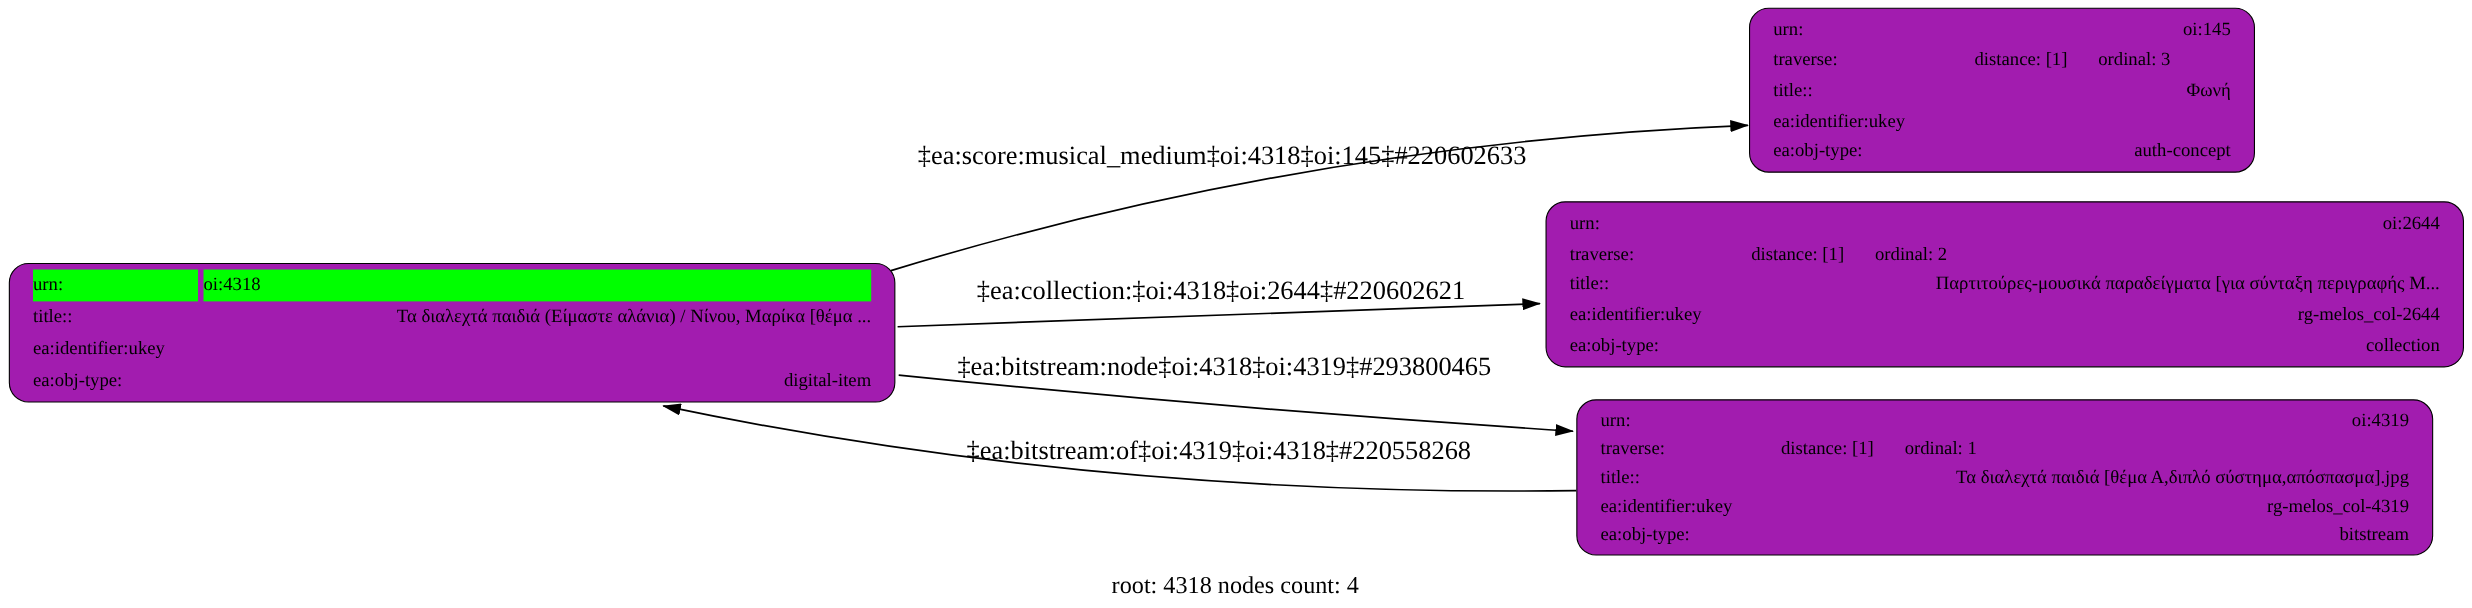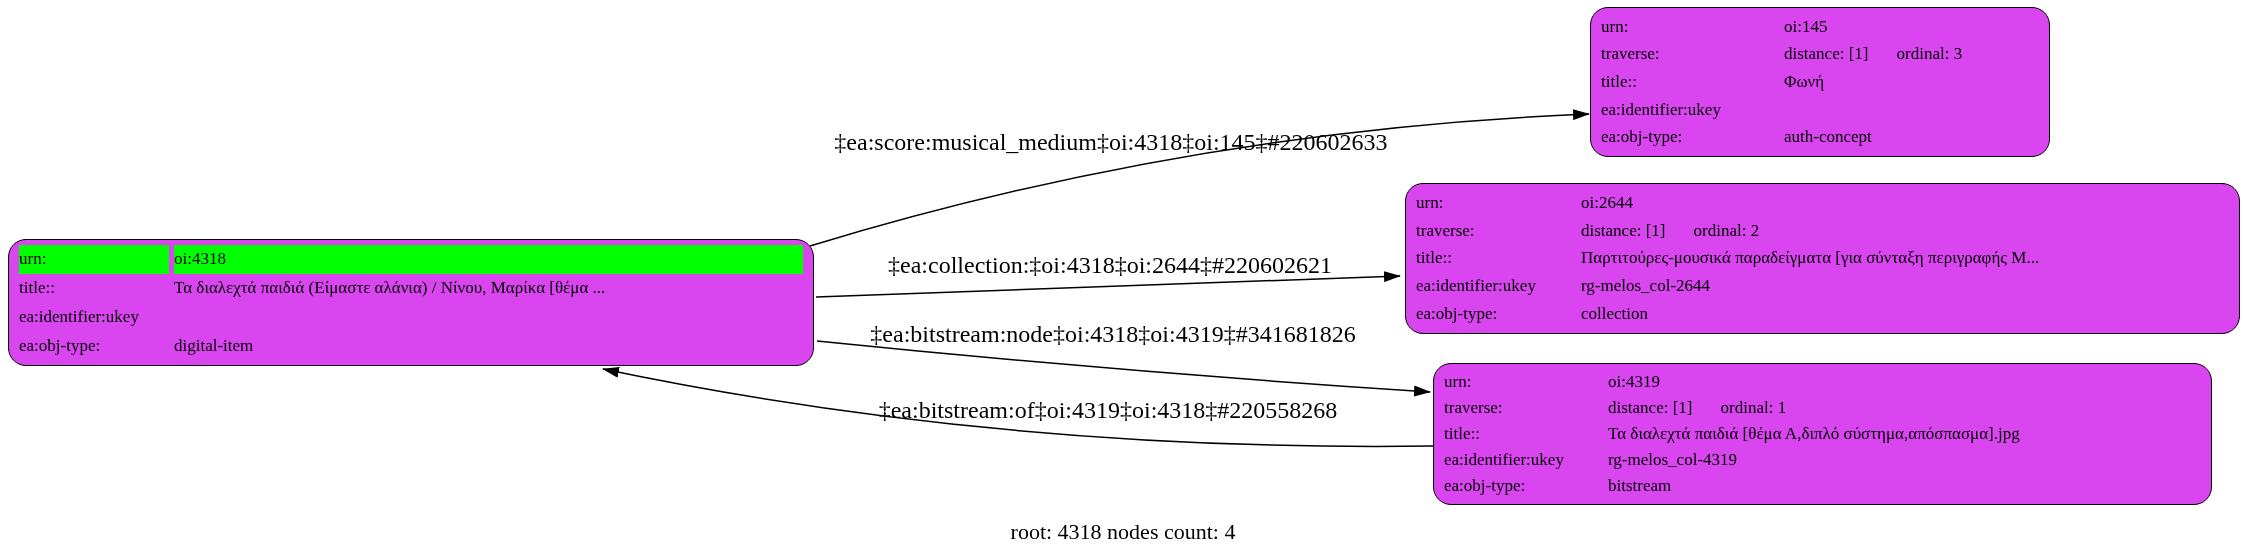--- a/index.html
+++ b/index.html
@@ -8,32 +8,32 @@
     width:2247px;height:553px;
     background:#ffffff;
     font-family:"Liberation Serif","DejaVu Serif",serif;
     color:#000;
     overflow:hidden;
   }
   .edges{position:absolute;left:0;top:0;width:2247px;height:553px;}
   .edges path{fill:none;stroke:#000;stroke-width:1.5px;}
   .node{
     position:absolute;
-    background:#d946ef;
+    background:#a21caf;
     border:1.5px solid #000;
     border-radius:18px;
     box-sizing:border-box;
     display:flex;flex-direction:column;justify-content:center;
-    padding:5px 0;
+    padding:5px 11px;
     font-size:17px;
   }
   .row{display:flex;align-items:center;flex:1;padding:0 10px;min-height:0;}
   .cell{white-space:nowrap;overflow:visible;}
   .cell.label{width:var(--labelw,165px);flex:0 0 auto;}
-  .cell.value{flex:1;}
+  .cell.value{flex:1;text-align:right;}
   .cell.hl.label{width:calc(var(--labelw,165px) - 5px);margin-right:5px;}
   .cell.hl{align-self:stretch;display:flex;align-items:center;}
   .traverse{display:flex;gap:28px;}
   .edge-label{
     position:absolute;
     transform:translateX(-50%);
     white-space:nowrap;
     font-size:24px;
   }
   .caption{
@@ -150,18 +150,18 @@
       <div class="cell value">rg-melos_col-4319</div>
     </div>
     <div class="row">
       <div class="cell label">ea:obj-type:</div>
       <div class="cell value">bitstream</div>
     </div>
   </div>
 
   <div class="edge-label" style="left:1111px;top:129px;">‡ea:score:musical_medium‡oi:4318‡oi:145‡#220602633</div>
   <div class="edge-label" style="left:1110px;top:252px;">‡ea:collection:‡oi:4318‡oi:2644‡#220602621</div>
-  <div class="edge-label" style="left:1113px;top:321px;">‡ea:bitstream:node‡oi:4318‡oi:4319‡#341681826</div>
+  <div class="edge-label" style="left:1113px;top:321px;">‡ea:bitstream:node‡oi:4318‡oi:4319‡#293800465</div>
   <div class="edge-label" style="left:1108px;top:397px;">‡ea:bitstream:of‡oi:4319‡oi:4318‡#220558268</div>
 
   <div class="caption" style="left:1123px;top:519px;">root: 4318 nodes count: 4</div>
 
 </div>
 
 </body></html>

